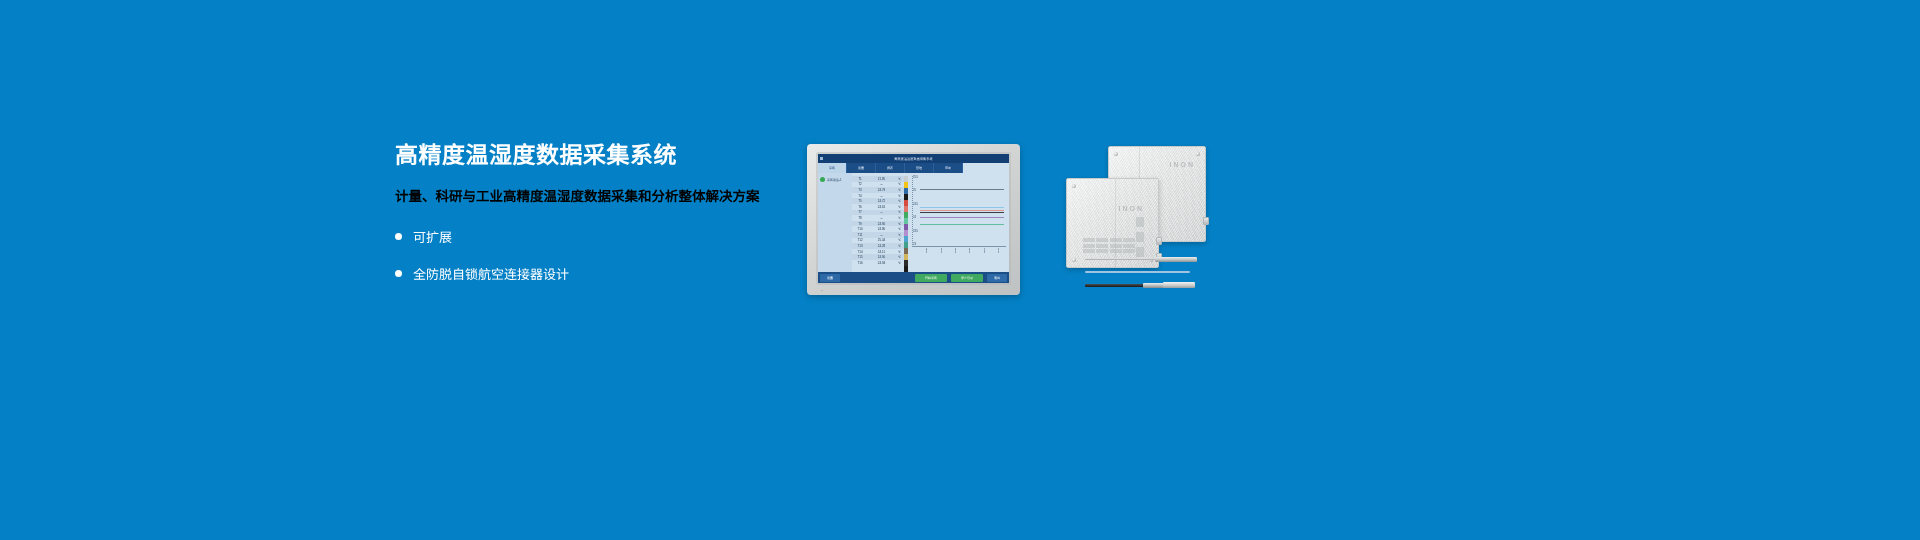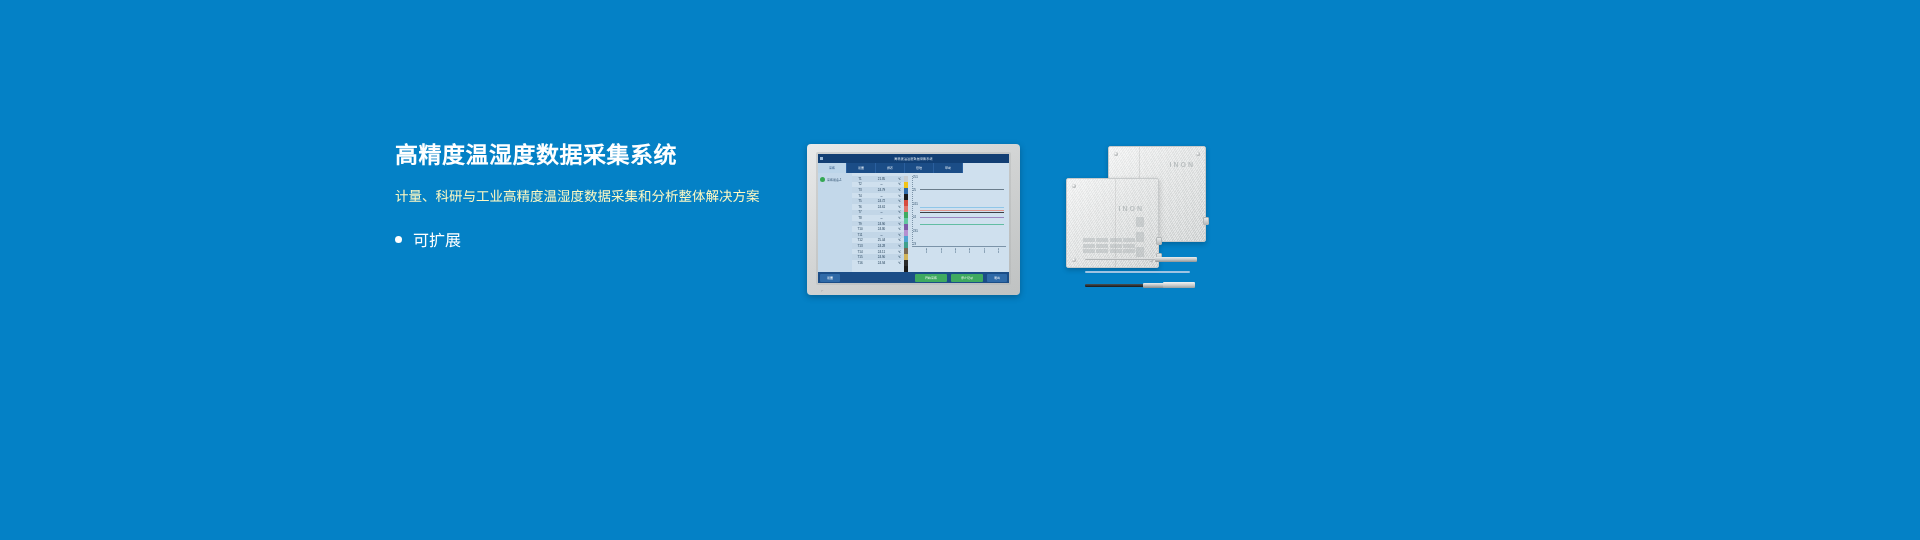--- a/index.html
+++ b/index.html
@@ -37,36 +37,36 @@
     font-weight: bold;
     letter-spacing: 0.5px;
     line-height: 1.2;
     white-space: nowrap;
     color: #ffffff;
   }
 
   .subhead {
     margin-top: 18px;
     font-size: 13.5px;
-    font-weight: normal;
+    font-weight: bold;
     line-height: 1.3;
     white-space: nowrap;
-    color: #fef9c3;
+    color: #000000;
   }
 
   .feature-list {
     margin-top: 22px;
     list-style: none;
   }
 
   .feature-item {
     display: flex;
     align-items: center;
     margin-bottom: 18px;
-    font-size: 16px;
+    font-size: 13px;
     color: #ffffff;
     white-space: nowrap;
   }
 
   .feature-dot {
     width: 7px;
     height: 7px;
     border-radius: 50%;
     background: #ffffff;
     margin-right: 11px;
@@ -462,20 +462,24 @@
 
   <div class="copy">
     <div class="headline">高精度温湿度数据采集系统</div>
 
     <div class="subhead">计量、科研与工业高精度温湿度数据采集和分析整体解决方案</div>
 
     <ul class="feature-list">
       <li class="feature-item">
         <span class="feature-dot"></span>
         <span>可扩展</span>
+      </li>
+      <li class="feature-item">
+        <span class="feature-dot"></span>
+        <span>全防脱自锁航空连接器设计</span>
       </li>
     </ul>
   </div>
 
   <div class="tablet">
     <div class="tablet-inner-bezel">
       <div class="screen">
 
         <div class="screen-titlebar">
           <span class="tb-dot"></span>

